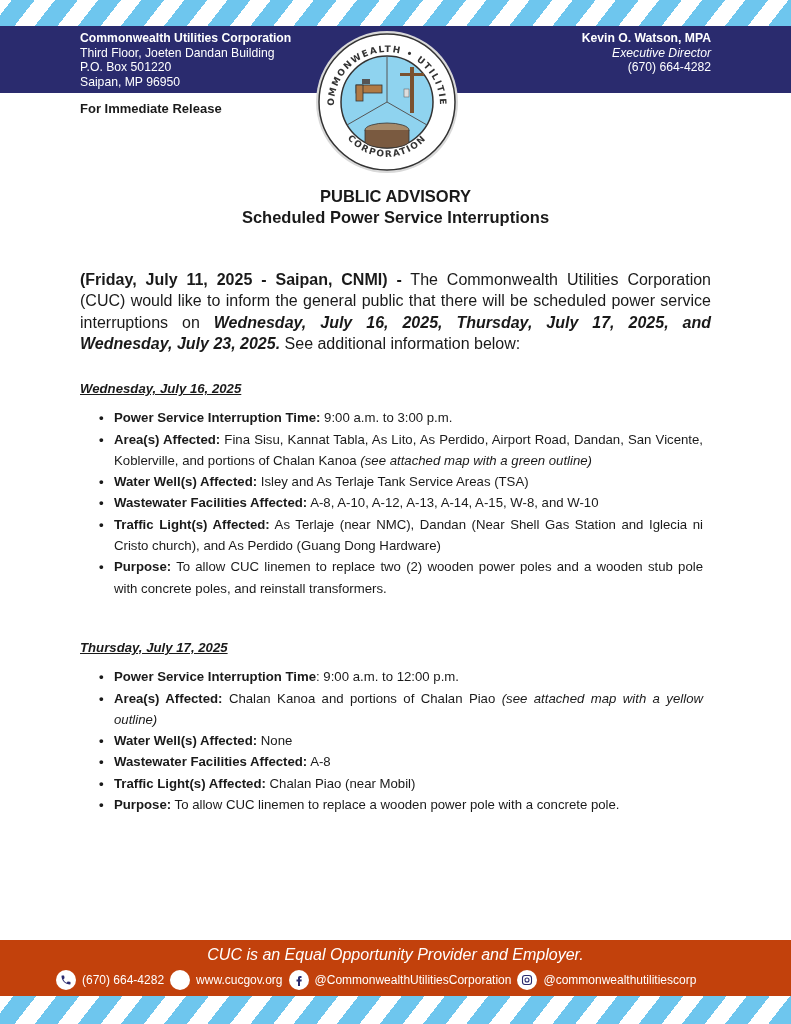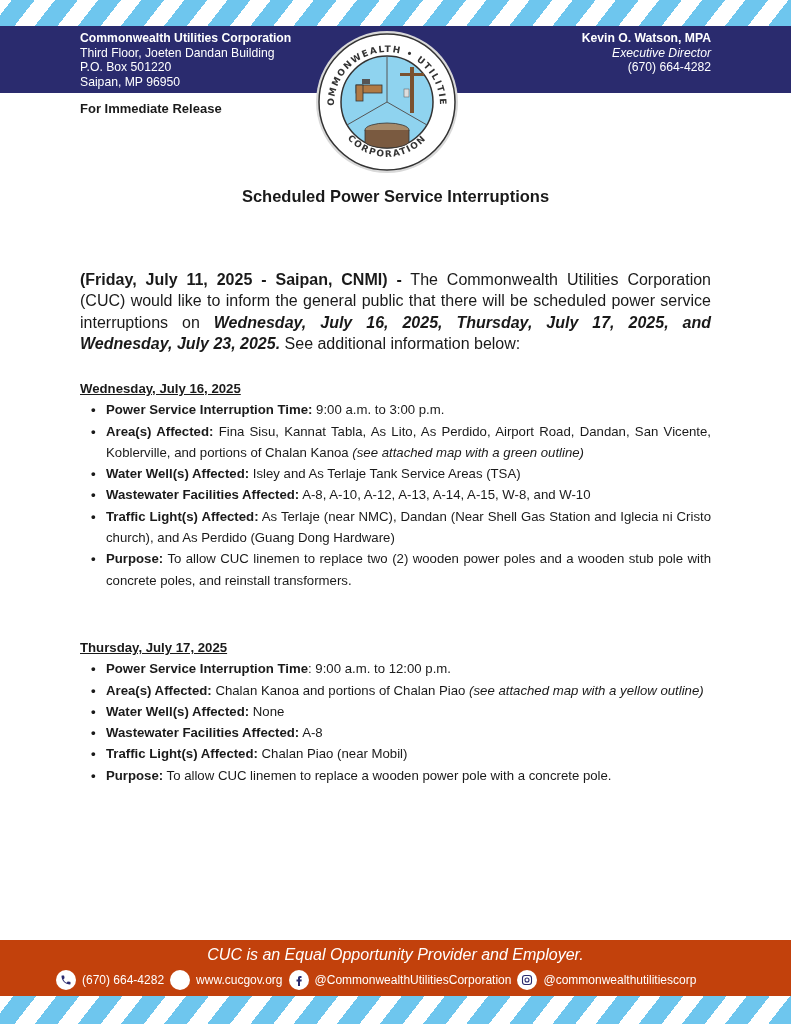--- a/index.html
+++ b/index.html
@@ -46,23 +46,23 @@
   }
   .intro b, .intro .bi { font-weight: bold; }
   .intro .bi { font-style: italic; }
   .section {
     position: absolute; left: 80px; width: 631px;
     font-size: 13.2px; line-height: 21.3px;
   }
   .section.s1 { top: 378px; }
   .section.s2 { top: 637px; }
   .section-head {
-    font-weight: bold; text-decoration: underline;
-  }
-  .section ul { margin: 0; padding: 0 0 0 26px; list-style: none; }
+    font-weight: bold; font-style: italic; text-decoration: underline;
+  }
+  .section ul { margin: 8px; padding: 0 0 0 26px; list-style: none; }
   .section li { position: relative; text-align: justify; }
   .section li::before {
     content: "•"; position: absolute; left: -15px; top: 0; font-weight: bold;
   }
   .section li .lbl { font-weight: bold; }
   .section li .note { font-style: italic; }
   .footer-band {
     position: absolute; top: 940px; left: 0; width: 791px; height: 56px;
     background: #c2410c; color: #ffffff;
   }
@@ -129,20 +129,21 @@
   </g>
   <text font-family="DejaVu Sans, sans-serif" font-size="9" font-weight="bold" fill="#333" letter-spacing="1.5">
     <textPath href="#arcTop" startOffset="50%" text-anchor="middle">COMMONWEALTH • UTILITIES</textPath>
   </text>
   <text font-family="DejaVu Sans, sans-serif" font-size="9" font-weight="bold" fill="#333" letter-spacing="1.5">
     <textPath href="#arcBot" startOffset="50%" text-anchor="middle">CORPORATION</textPath>
   </text>
 </svg>
 
 <div class="title-block">
+  <div>PUBLIC ADVISORY</div>
   <div>Scheduled Power Service Interruptions</div>
 </div>
 
 <div class="intro">
   <b>(Friday, July 11, 2025 - Saipan, CNMI) -</b><span> The Commonwealth Utilities Corporation (CUC) would like to inform the general public that there will be scheduled power service interruptions on </span><span class="bi">Wednesday, July 16, 2025, Thursday, July 17, 2025, and Wednesday, July 23, 2025.</span><span> See additional information below:</span>
 </div>
 
 <div class="section s1">
   <div class="section-head">Wednesday, July 16, 2025</div>
   <ul>

